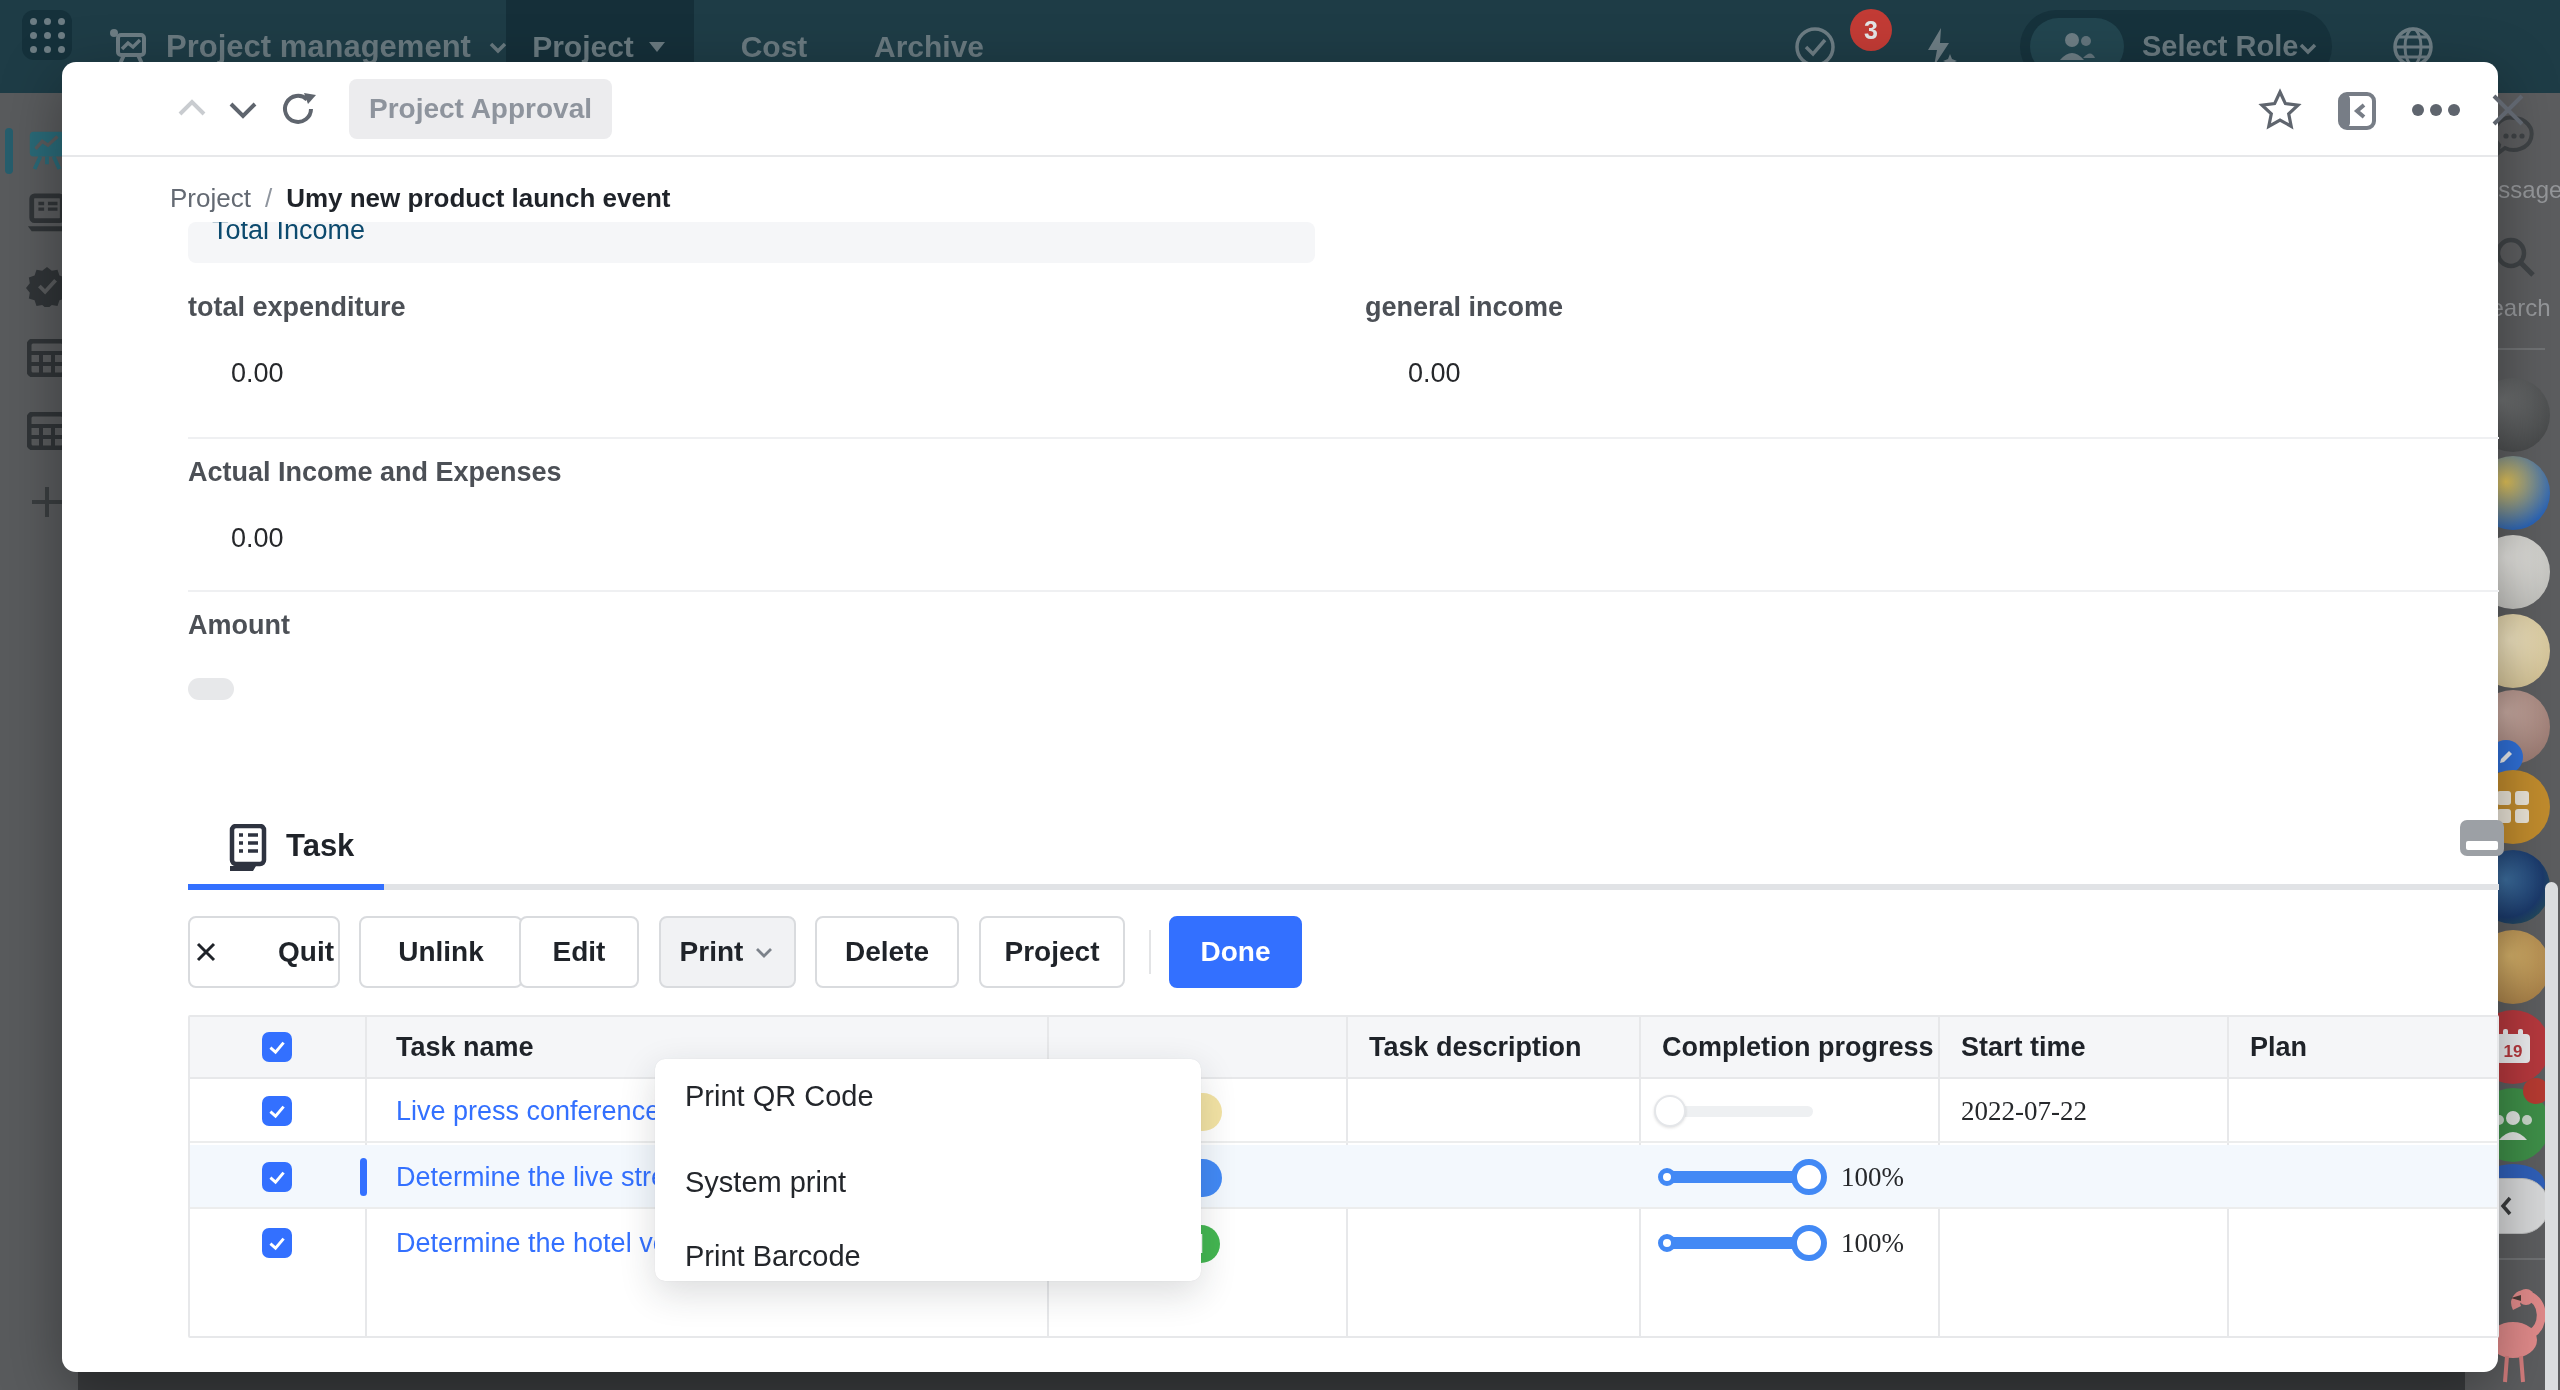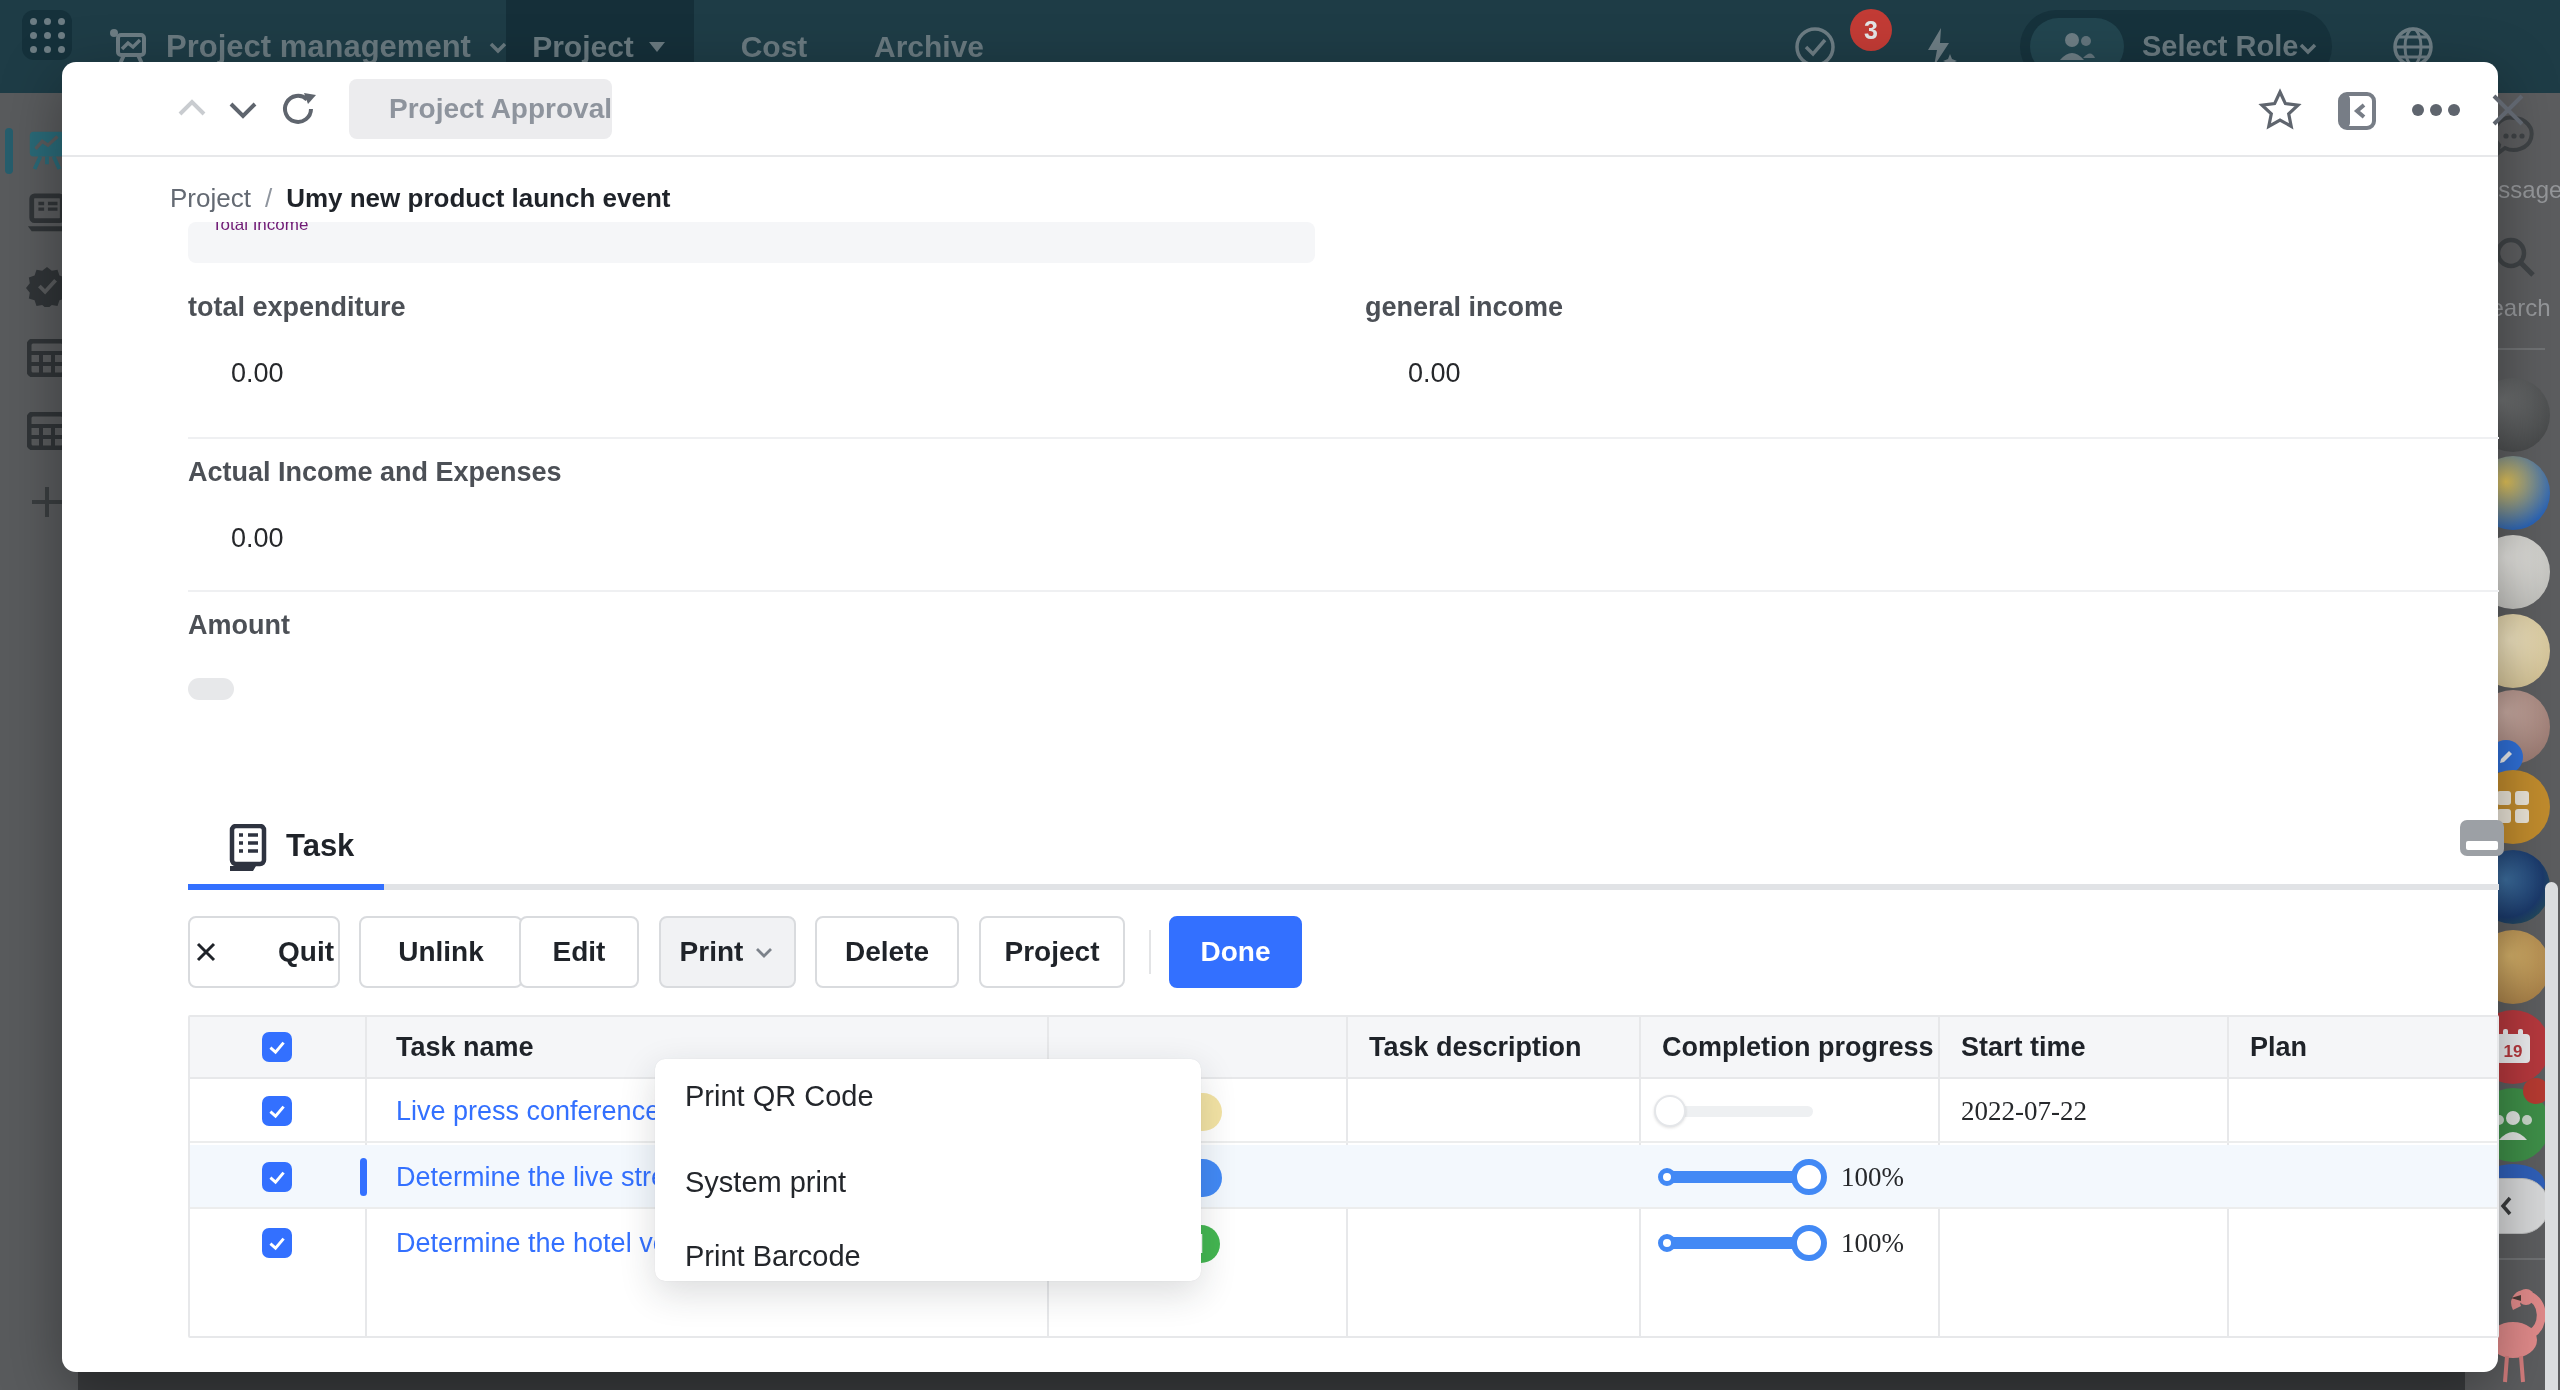--- a/index.html
+++ b/index.html
@@ -24,21 +24,21 @@
   .lsb{left:0;top:93px;width:78px;height:1297px;background:#595b5d;z-index:1;}
   .rsb{left:2465px;top:0;width:95px;height:1390px;background:#5c5d5f;z-index:1;color:#8f9193;}
   .rsb-label{width:95px;text-align:center;font-size:24px;color:#95979a;}
   .av{border-radius:50%;}
 
   
   .modal{left:62px;top:62px;width:2436px;height:1310px;background:#ffffff;border-radius:14px;z-index:5;
          box-shadow:0 18px 60px rgba(0,0,0,.35);}
   .mhead{left:0;top:0;width:2436px;height:93px;border-bottom:2px solid #e7e8ea;}
   .doc-tab{left:287px;top:17px;width:263px;height:60px;background:#ececee;border-radius:8px;
-           color:#8e949d;font-size:28px;font-weight:700;justify-content:flex-end;}
+           color:#8e949d;font-size:28px;font-weight:700;}
   .crumb{font-size:26px;color:#646a73;}
   .crumb b{color:#1f2329;font-weight:700;}
   .fldlbl{font-size:27px;font-weight:600;color:#4c5056;}
   .fldval{font-size:27px;color:#26282b;margin-left:43px;}
   .divline{height:2px;background:#eff0f2;}
 
   
   .tbtn{height:72px;background:#fff;border:2px solid #d9dbde;border-radius:8px;font-size:28px;font-weight:600;color:#1f2329;box-sizing:border-box;}
   .tbtn.gray{background:#f1f2f4;}
   .tbtn.blue{background:#3370ff;border-color:#3370ff;color:#fff;font-weight:700;}
@@ -275,21 +275,21 @@
       </svg>
     </div>
 
     <div class="abs flex crumb" style="left:108px;top:118px;height:36px;">
       <span>Project</span>
       <span style="margin:0 14px;color:#8f959e;">/</span>
       <b>Umy new product launch event</b>
     </div>
 
     <div class="abs" style="left:126px;top:160px;width:1127px;height:41px;background:#f5f6f8;border-radius:8px;overflow:hidden;">
-      <span style="display:block;margin:-7px 0 0 24px;font-size:17px;color:#701a75;">Total Income</span>
+      <span style="display:block;margin:-7px 0 0 24px;font-size:27px;color:#0c4a6e;">Total Income</span>
     </div>
 
     <div class="abs fldlbl" style="left:126px;top:230px;">total expenditure</div>
     <div class="abs fldval" style="left:126px;top:296px;">0.00</div>
     <div class="abs fldlbl" style="left:1303px;top:230px;">general income</div>
     <div class="abs fldval" style="left:1303px;top:296px;">0.00</div>
 
     <div class="abs divline" style="left:126px;top:375px;width:2311px;"></div>
 
     <div class="abs fldlbl" style="left:126px;top:395px;">Actual Income and Expenses</div>

